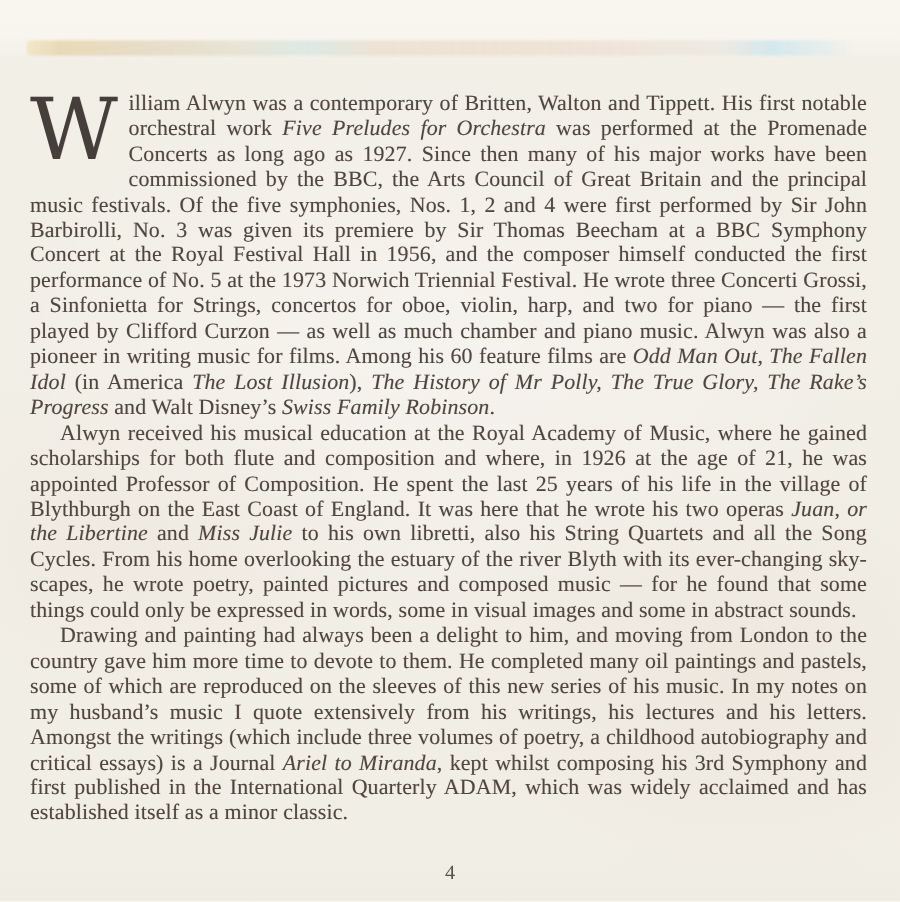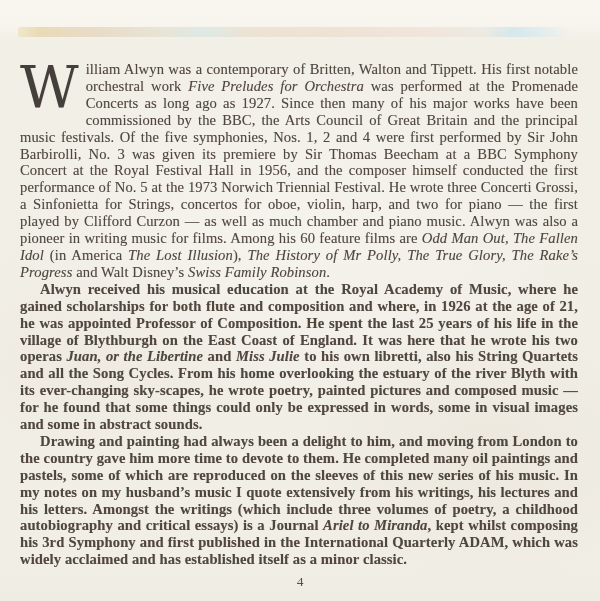--- a/index.html
+++ b/index.html
@@ -35,21 +35,21 @@
   }
   .content {
     position: absolute; left: 20px; right: 22px; top: 61px;
     text-align: justify;
     font-size: 14.6px; line-height: 16.9px;
     color: #4f473f;
     letter-spacing: 0.1px;
     text-shadow: 0.35px 0 0 rgba(150,70,45,0.18), -0.35px 0 0 rgba(45,95,95,0.15);
   }
   .content p { margin: 0; padding: 0; }
-  .para-indent { text-indent: 20px; font-weight: bold; }
+  .para-indent { text-indent: 20px; }
   .dropcap {
     float: left;
     font-family: "DejaVu Serif", serif;
     font-size: 57px; line-height: 49px;
     height: 49px;
     padding: 2px 7px 0 0;
     color: #443f3a;
     text-shadow: 0.4px 0 0 rgba(150,70,45,0.2);
   }
   .pagenum {

